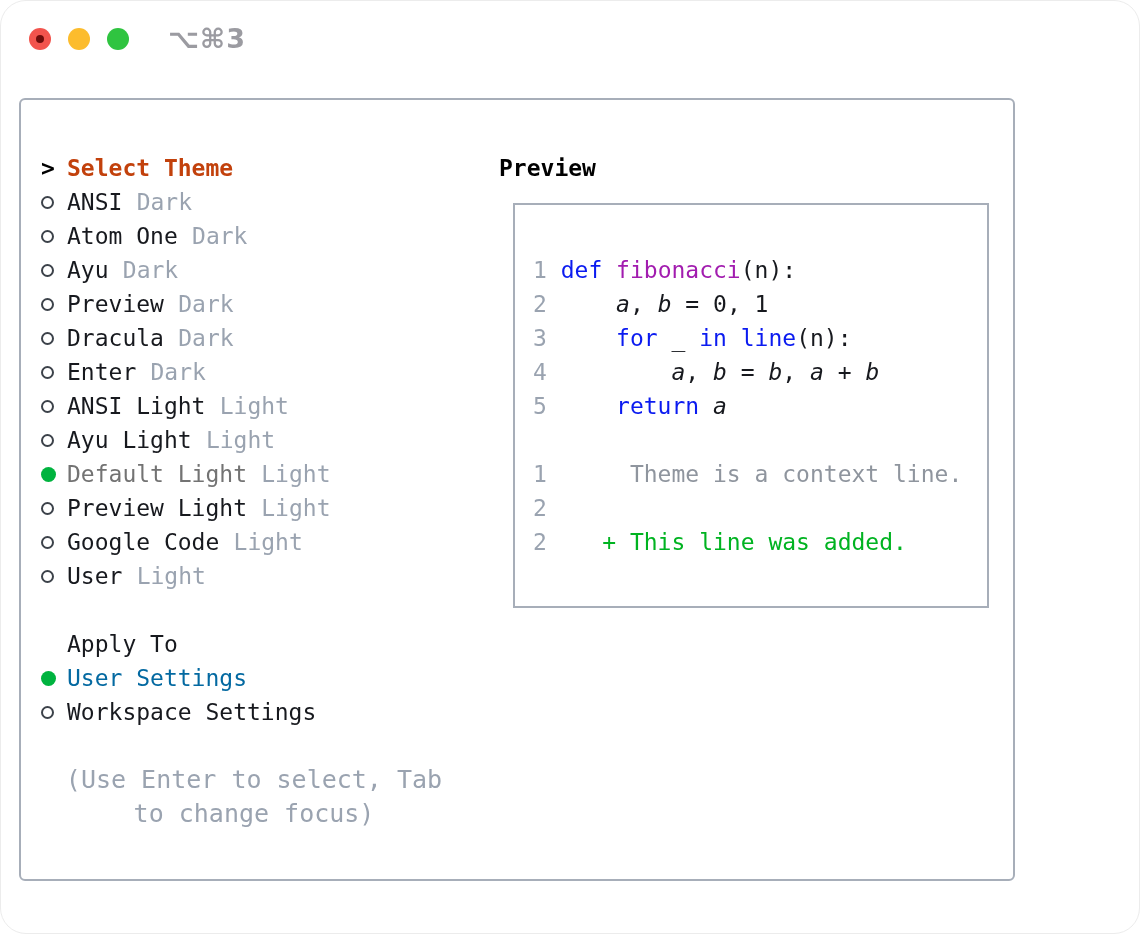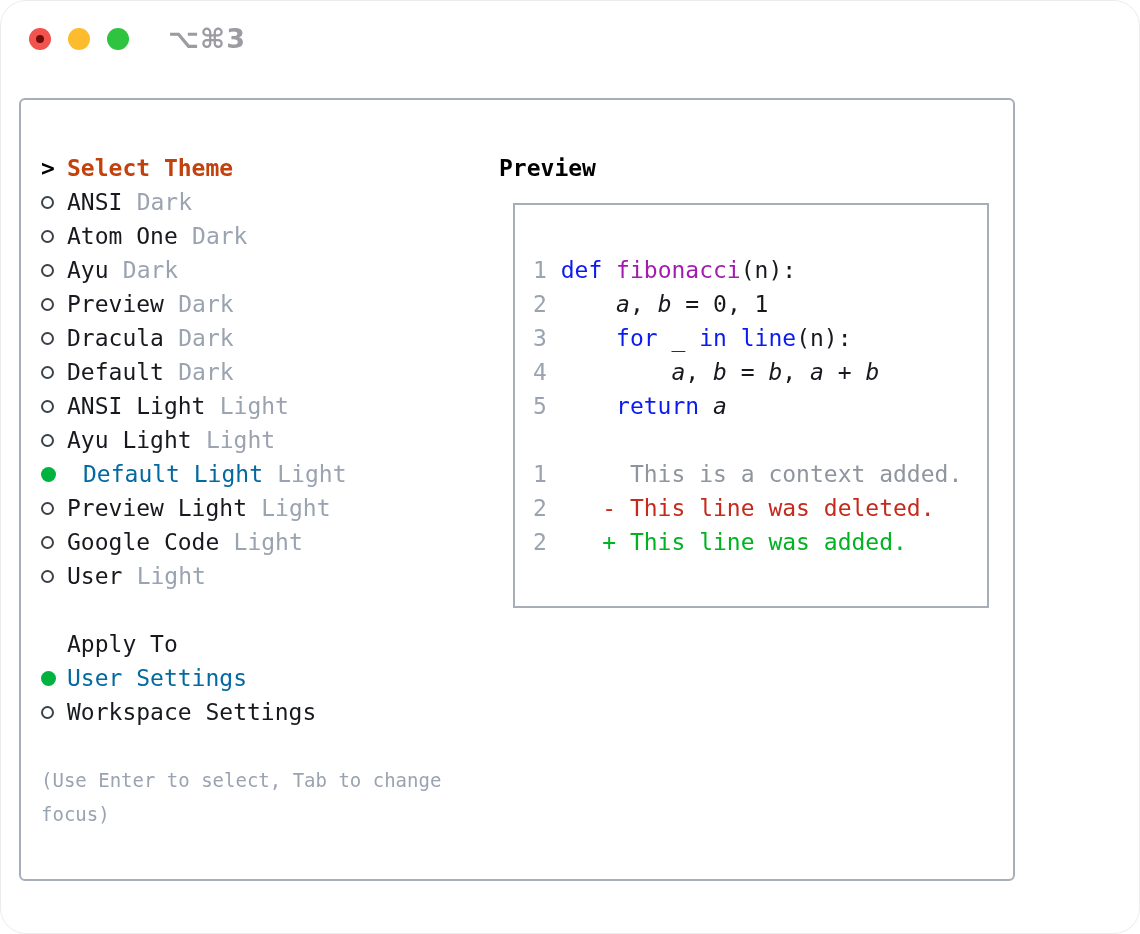--- a/index.html
+++ b/index.html
@@ -42,25 +42,25 @@
   .marker-cell { width: 26px; display: inline-flex; align-items: center; flex: 0 0 26px; }
   .marker {
     width: 13px; height: 13px; border: 2px solid #3c424a; border-radius: 50%;
     display: inline-block;
   }
   .marker.filled { width: 15px; height: 15px; border: none; background: #00b33f; }
   .cursor-cell { width: 26px; flex: 0 0 26px; font-weight: bold; color: #000000; }
   .heading { font-weight: bold; color: #c2410c; }
   .t-name {}
   .t-variant { color: #9aa3b0; padding-left: 0.62em; }
-  .theme-row.selected .t-name { color: #0369a1; margin-left: 16px; }
+  .theme-row.selected .t-name { color: #737373; }
   .apply-row.selected .opt-label { color: #0369a1; }
   .help-text {
-    margin-top: 34px; margin-left: 0; width: 410px;
-    color: #9aa3b0; font-size: 19px; line-height: 34px;
+    margin-top: 34px; margin-left: 8px; width: 410px;
+    color: #9aa3b0; font-size: 25px; line-height: 34px; text-align: center;
   }
   
   .preview-heading {
     position: absolute; left: 478px; top: 51px; height: 34px;
     display: flex; align-items: center;
     font-size: 23px; font-weight: bold; color: #000000;
   }
   .preview-box {
     position: absolute; left: 492px; top: 103px; width: 476px; height: 405px;
     border: 2px solid #a7aeb9; background: #ffffff;
@@ -97,21 +97,21 @@
         <span class="cursor-cell">&gt;</span>
         <span class="heading">Select Theme</span>
       </div>
 
       <div id="theme-list">
           <div class="row theme-row"><span class="marker-cell"><span class="marker"></span></span><span class="t-name">ANSI</span><span class="t-variant">Dark</span></div>
           <div class="row theme-row"><span class="marker-cell"><span class="marker"></span></span><span class="t-name">Atom One</span><span class="t-variant">Dark</span></div>
           <div class="row theme-row"><span class="marker-cell"><span class="marker"></span></span><span class="t-name">Ayu</span><span class="t-variant">Dark</span></div>
           <div class="row theme-row"><span class="marker-cell"><span class="marker"></span></span><span class="t-name">Preview</span><span class="t-variant">Dark</span></div>
           <div class="row theme-row"><span class="marker-cell"><span class="marker"></span></span><span class="t-name">Dracula</span><span class="t-variant">Dark</span></div>
-          <div class="row theme-row"><span class="marker-cell"><span class="marker"></span></span><span class="t-name">Default</span><span class="t-variant">Dark</span></div>
+          <div class="row theme-row"><span class="marker-cell"><span class="marker"></span></span><span class="t-name">Enter</span><span class="t-variant">Dark</span></div>
           <div class="row theme-row"><span class="marker-cell"><span class="marker"></span></span><span class="t-name">ANSI Light</span><span class="t-variant">Light</span></div>
           <div class="row theme-row"><span class="marker-cell"><span class="marker"></span></span><span class="t-name">Ayu Light</span><span class="t-variant">Light</span></div>
           <div class="row theme-row selected"><span class="marker-cell"><span class="marker filled"></span></span><span class="t-name">Default Light</span><span class="t-variant">Light</span></div>
           <div class="row theme-row"><span class="marker-cell"><span class="marker"></span></span><span class="t-name">Preview Light</span><span class="t-variant">Light</span></div>
           <div class="row theme-row"><span class="marker-cell"><span class="marker"></span></span><span class="t-name">Google Code</span><span class="t-variant">Light</span></div>
           <div class="row theme-row"><span class="marker-cell"><span class="marker"></span></span><span class="t-name">User</span><span class="t-variant">Light</span></div>
         </div>
 
       <div class="spacer-row"></div>
 
@@ -133,20 +133,20 @@
     <div class="preview-box">
       <div id="code-block">
           <div class="cline"><span class="lnum">1</span><span class="ccontent"><span class="tok-keyword">def</span><span class="tok-plain"> </span><span class="tok-function">fibonacci</span><span class="tok-plain">(n):</span></span></div>
           <div class="cline"><span class="lnum">2</span><span class="ccontent"><span class="tok-plain">    </span><span class="tok-variable">a</span><span class="tok-plain">, </span><span class="tok-variable">b</span><span class="tok-plain"> = 0, 1</span></span></div>
           <div class="cline"><span class="lnum">3</span><span class="ccontent"><span class="tok-plain">    </span><span class="tok-keyword">for</span><span class="tok-plain"> _ </span><span class="tok-keyword">in</span><span class="tok-plain"> </span><span class="tok-keyword">line</span><span class="tok-plain">(n):</span></span></div>
           <div class="cline"><span class="lnum">4</span><span class="ccontent"><span class="tok-plain">        </span><span class="tok-variable">a</span><span class="tok-plain">, </span><span class="tok-variable">b</span><span class="tok-plain"> = </span><span class="tok-variable">b</span><span class="tok-plain">, </span><span class="tok-variable">a</span><span class="tok-plain"> + </span><span class="tok-variable">b</span></span></div>
           <div class="cline"><span class="lnum">5</span><span class="ccontent"><span class="tok-plain">    </span><span class="tok-keyword">return</span><span class="tok-plain"> </span><span class="tok-variable">a</span></span></div>
         </div>
       <div class="diff-spacer"></div>
       <div id="diff-block">
-          <div class="cline dline-context"><span class="lnum">1</span><span class="ccontent">     This is a context added.</span></div>
-          <div class="cline dline-deleted"><span class="lnum">2</span><span class="ccontent">   - This line was deleted.</span></div>
+          <div class="cline dline-context"><span class="lnum">1</span><span class="ccontent">     Theme is a context line.</span></div>
+          <div class="cline dline-deleted"><span class="lnum">2</span></div>
           <div class="cline dline-added"><span class="lnum">2</span><span class="ccontent">   + This line was added.</span></div>
         </div>
     </div>
 
   </div>
 </div>
 
 </body></html>

